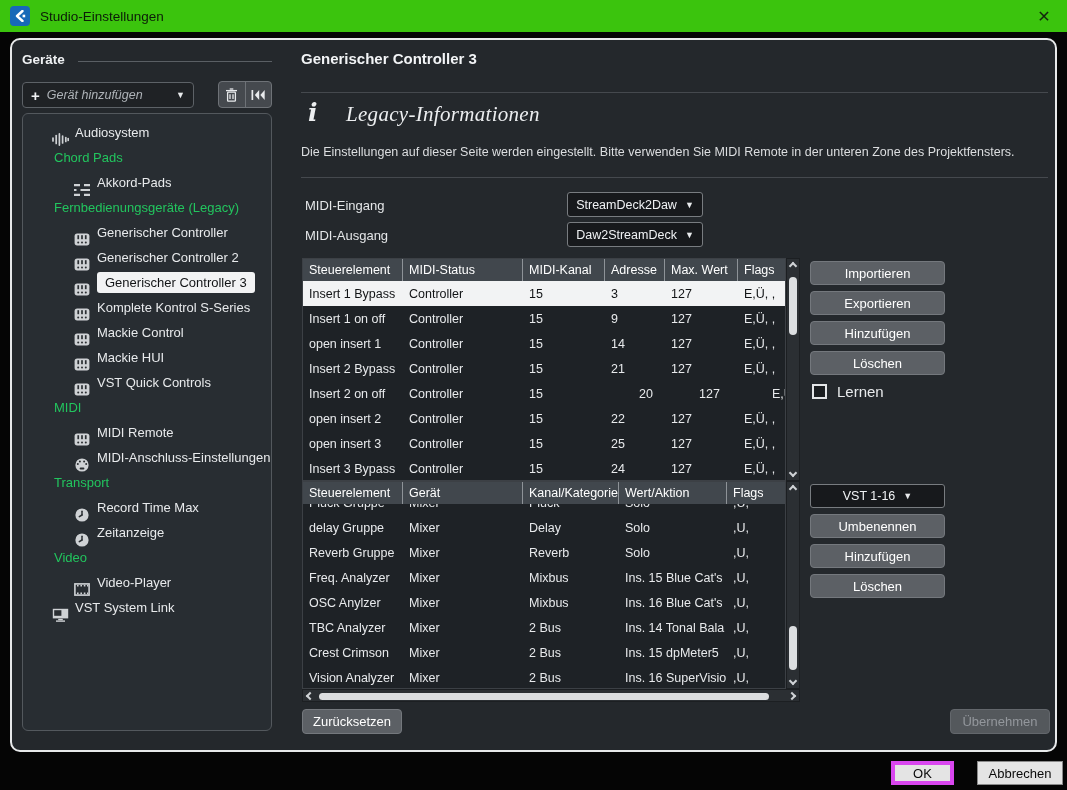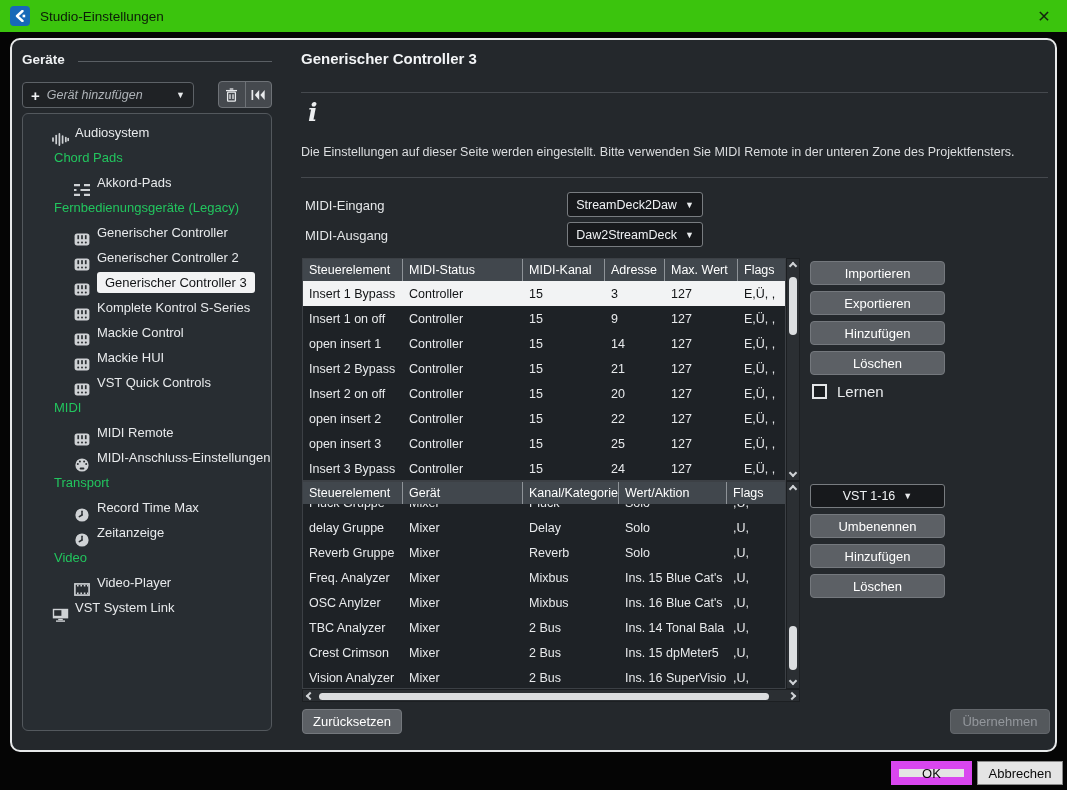--- a/index.html
+++ b/index.html
@@ -147,21 +147,21 @@
   .b-apply {
     left:938px; top:669px; width:100px; height:25px;
     background:#54585c; border-color:#63676c; color:#93979c;
   }
   
   .footer-btn {
     position:absolute; height:24px; background:#e4e4e4; color:#0a0a0a;
     font-size:13px; display:flex; align-items:center; justify-content:center;
     border:1px solid #8a8a8a;
   }
-  .ok-btn { left:891px; top:761px; width:81px; border:8px solid #d946ef; }
+  .ok-btn { left:891px; top:761px; width:63px; border:4px solid #d946ef; }
   .cancel-btn { left:977px; top:761px; width:86px; }
 </style>
 </head>
 <body>
 
 <div class="titlebar">
   <span class="app-icon">
     <svg width="12" height="12" viewBox="0 0 12 12">
         <path d="M8.5 1 L3 6 L8.5 11" fill="none" stroke="#ffffff" stroke-width="2.4" stroke-linecap="round" stroke-linejoin="round"></path>
         <rect x="8.6" y="4.7" width="2.6" height="2.6" fill="#ffffff"></rect>
@@ -429,20 +429,21 @@
             <rect x="4" y="12.4" width="9" height="1.4" fill="#cfd2d5"></rect>
           </svg>
         </span>
         <span class="tlabel">VST System Link</span>
       </div>
     </div>
 
   <div class="page-title">Generischer Controller 3</div>
   <div class="hr hr1"></div>
   <div class="info-i">i</div>
+  <div class="legacy-heading">Legacy-Informationen</div>
   <div class="legacy-text">Die Einstellungen auf dieser Seite werden eingestellt. Bitte verwenden Sie MIDI Remote in der unteren Zone des Projektfensters.</div>
   <div class="hr hr2"></div>
 
   <div class="field-label lbl-in">MIDI-Eingang</div>
   <div class="dropdown dd-in">
     <span style="position:static">StreamDeck2Daw</span>
     <span class="arr">▼</span>
   </div>
   <div class="field-label lbl-out">MIDI-Ausgang</div>
   <div class="dropdown dd-out">
@@ -489,21 +490,21 @@
           <div class="td" style="width: 120px;">Controller</div>
           <div class="td" style="width: 82px;">15</div>
           <div class="td" style="width: 60px;">21</div>
           <div class="td" style="width: 73px;">127</div>
           <div class="td" style="width: 47px;">E,Ü, ,</div>
         </div>
         <div class="tr">
           <div class="td" style="width: 100px;">Insert 2 on off</div>
           <div class="td" style="width: 120px;">Controller</div>
           <div class="td" style="width: 82px;">15</div>
-          <div class="td" style="width: 60px;">20</div>
+          <div class="td" style="width: 60px; margin-left: 28px;">20</div>
           <div class="td" style="width: 73px;">127</div>
           <div class="td" style="width: 47px;">E,Ü, ,</div>
         </div>
         <div class="tr">
           <div class="td" style="width: 100px;">open insert 2</div>
           <div class="td" style="width: 120px;">Controller</div>
           <div class="td" style="width: 82px;">15</div>
           <div class="td" style="width: 60px;">22</div>
           <div class="td" style="width: 73px;">127</div>
           <div class="td" style="width: 47px;">E,Ü, ,</div>

